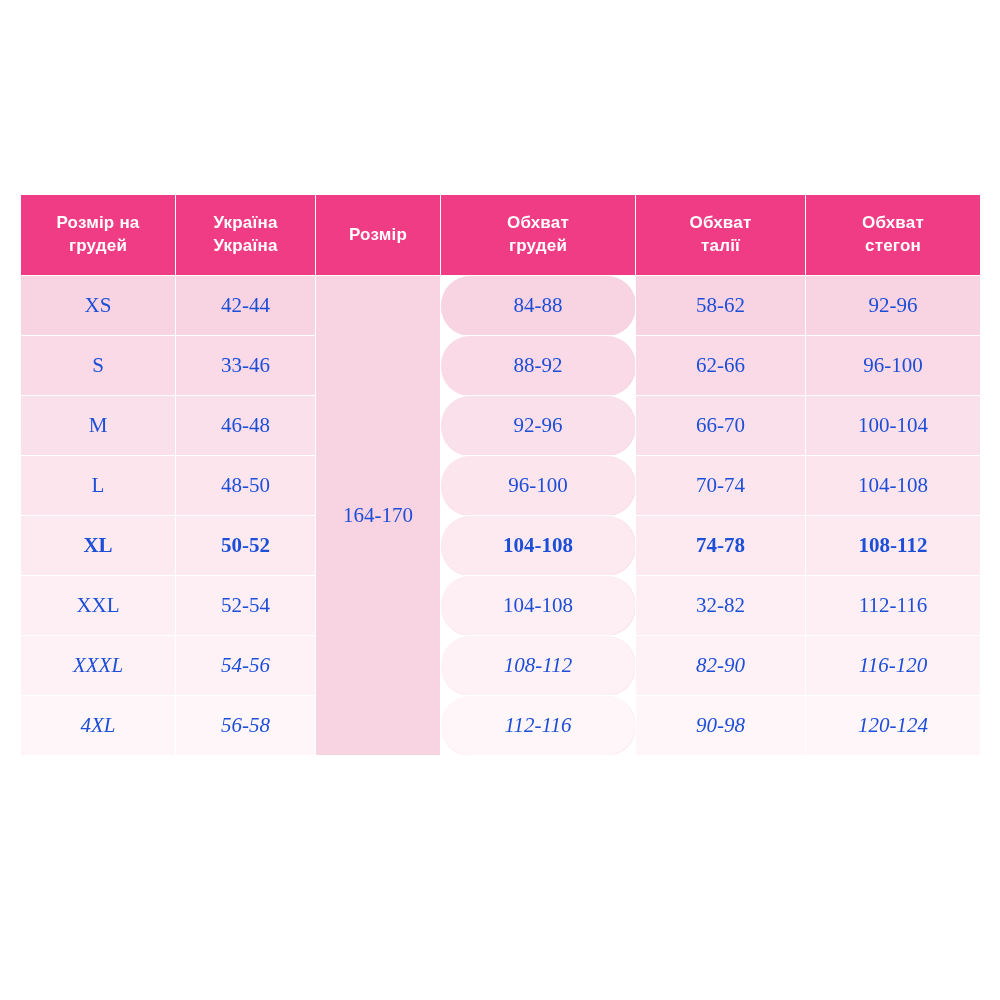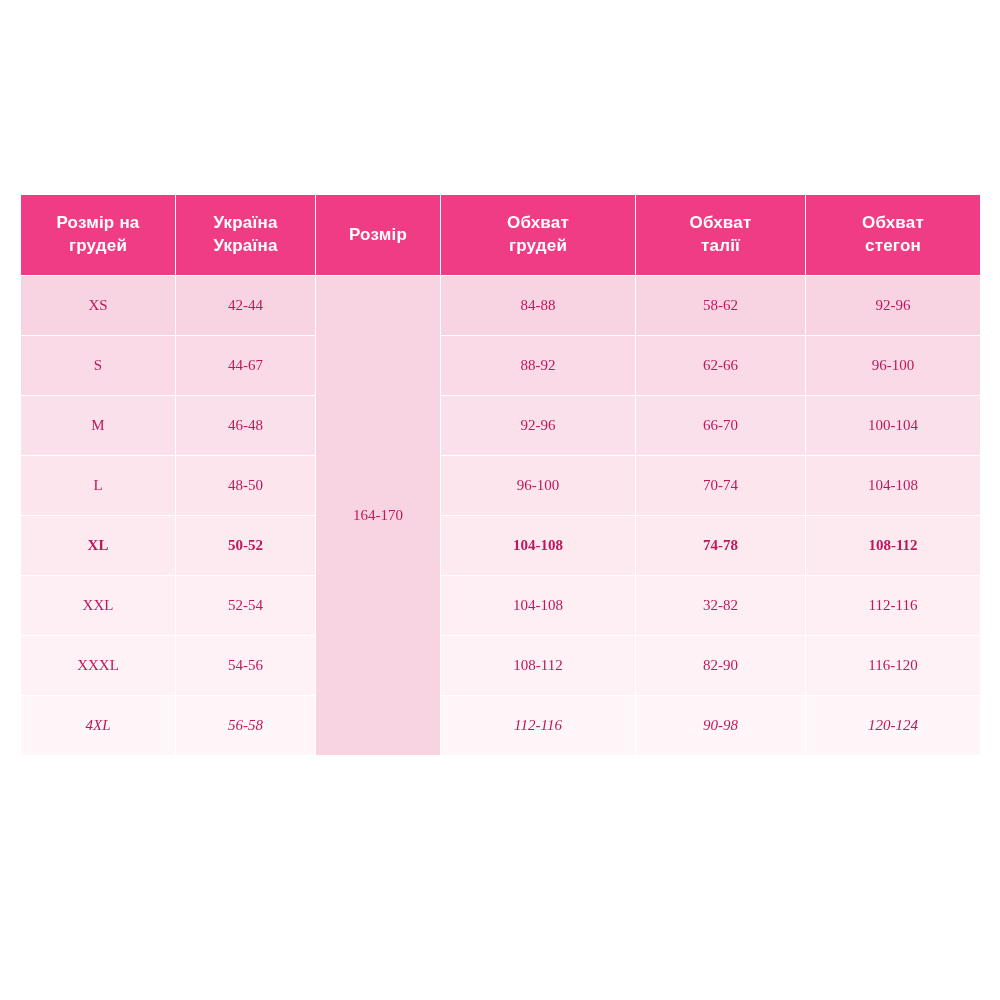--- a/index.html
+++ b/index.html
@@ -22,22 +22,22 @@
     border-collapse: collapse;
     width: 960px;
     table-layout: fixed;
   }
 
   table.size-chart th,
   table.size-chart td {
     border: 1px solid #ffffff;
     text-align: center;
     vertical-align: middle;
-    color: #be185d;
-    font-size: 15px;
+    color: #1d4ed8;
+    font-size: 21px;
     padding: 0;
   }
 
   
   table.size-chart thead th {
     background: #ef3c84;
     color: #ffffff;
     font-family: "Liberation Sans", sans-serif;
     font-weight: bold;
     font-size: 17px;
@@ -76,32 +76,32 @@
   tbody tr:nth-child(4) td { background: #fbdfe9; }
   tbody tr:nth-child(5) td { background: #fbe2eb; }
   tbody tr:nth-child(6) td { background: #fce6ee; }
   tbody tr:nth-child(7) td { background: #fde9f0; }
   tbody tr:nth-child(8) td { background: #fdedf3; }
 
   
   tbody td.col0 { background-image: linear-gradient(to right, #f3aecb, #f6c4d9); }
   tbody td.col1 { background-image: linear-gradient(to right, #f9d6e5, #fbe3ed); text-align: center; }
   tbody td.col2 { background-image: linear-gradient(to right, #fce7f1, #fdf0f6); }
-  tbody td.col3 { background-image: linear-gradient(to right, #fdeef5, #fdf1f7); }
+  tbody td.col3 { background-image: linear-gradient(to right, #fdeef5, #fdf1f7); border-radius: 29px; }
   tbody td.col4 { background-image: linear-gradient(to right, #fdf0f6, #fdf2f7); text-align: center; }
   tbody td.col5 { background-image: linear-gradient(to right, #fdf2f7, #fdf4f8); }
 
   
   tbody tr:nth-child(1) td { box-shadow: inset 0 0 0 1000px rgba(255,255,255,0.00); }
   tbody tr:nth-child(2) td { box-shadow: inset 0 0 0 1000px rgba(255,255,255,0.07); }
   tbody tr:nth-child(3) td { box-shadow: inset 0 0 0 1000px rgba(255,255,255,0.14); }
   tbody tr:nth-child(4) td { box-shadow: inset 0 0 0 1000px rgba(255,255,255,0.21); }
   tbody tr:nth-child(5) td { box-shadow: inset 0 0 0 1000px rgba(255,255,255,0.28); font-weight: bold; }
   tbody tr:nth-child(6) td { box-shadow: inset 0 0 0 1000px rgba(255,255,255,0.35); }
-  tbody tr:nth-child(7) td { box-shadow: inset 0 0 0 1000px rgba(255,255,255,0.42); }
+  tbody tr:nth-child(7) td { box-shadow: inset 0 0 0 1000px rgba(255,255,255,0.42); font-style: italic; }
   tbody tr:nth-child(8) td { box-shadow: inset 0 0 0 1000px rgba(255,255,255,0.49); font-style: italic; }
 
   .hdr-line { display: block; }
 </style>
 </head>
 <body>
 
 <div id="size-chart-wrap">
   <table class="size-chart">
     <colgroup>
@@ -143,21 +143,21 @@
       <tr>
         <td class="col0 label-cell">XS</td>
         <td class="col1 value-cell">42-44</td>
         <td class="col2 height-cell" rowspan="8">164-170</td>
         <td class="col3 value-cell">84-88</td>
         <td class="col4 value-cell">58-62</td>
         <td class="col5 value-cell">92-96</td>
       </tr>
       <tr>
         <td class="col0 label-cell">S</td>
-        <td class="col1 value-cell">44-67</td>
+        <td class="col1 value-cell">33-46</td>
         <td class="col3 value-cell">88-92</td>
         <td class="col4 value-cell">62-66</td>
         <td class="col5 value-cell">96-100</td>
       </tr>
       <tr>
         <td class="col0 label-cell">M</td>
         <td class="col1 value-cell">46-48</td>
         <td class="col3 value-cell">92-96</td>
         <td class="col4 value-cell">66-70</td>
         <td class="col5 value-cell">100-104</td>

